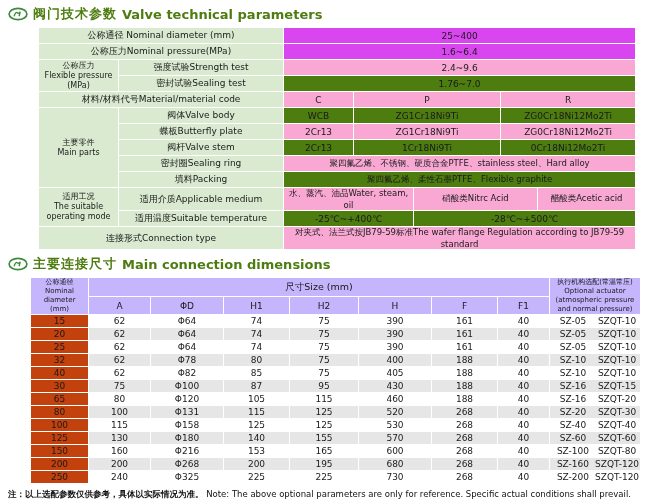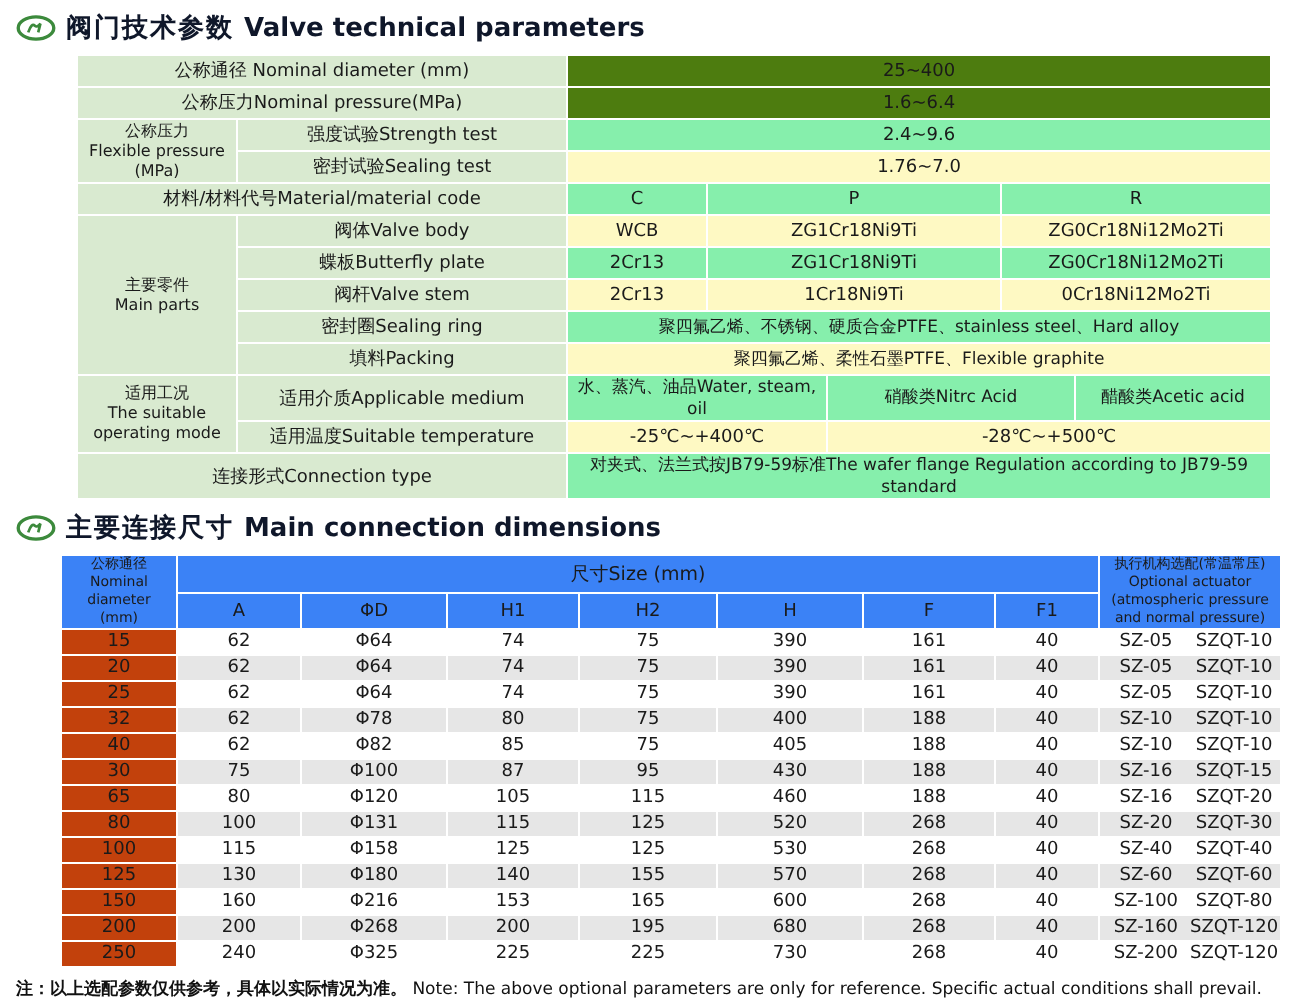--- a/index.html
+++ b/index.html
@@ -6,44 +6,44 @@
   body{
     width:650px;height:499px;overflow:hidden;background:#ffffff;
     font-family:"DejaVu Sans","Liberation Sans",sans-serif;
     color:#1a1a1a;-webkit-font-smoothing:antialiased;
   }
   .page{width:650px;height:499px;position:relative;}
 
   
   .sec-title{
     display:flex;align-items:center;gap:5px;
-    margin:5px 0 4px 8px;font-weight:bold;font-size:13px;color:#0f172a;
+    margin:5px 0 4px 8px;font-weight:bold;font-size:13px;color:#4d7c0f;
   }
   .sec-title .logo{width:20px;height:14px;flex:0 0 auto;display:inline-block;}
   .sec-title .zh{letter-spacing:1px;}
 
   
   table{border-collapse:collapse;table-layout:fixed;}
   td{border:1px solid #ffffff;text-align:center;vertical-align:middle;
      padding:0 1px;overflow:hidden;}
 
   
   .t1{width:597px;margin-left:38px;}
   .t1 td{height:15px;font-size:9px;}
   .t1 .lbl{background:#d9ead0;}
-  .t1 .vg{background:#4d7c0f;}
-  .t1 .gr{background:#86efac;}
-  .t1 .wh{background:#fef9c3;}
+  .t1 .vg{background:#d946ef;}
+  .t1 .gr{background:#f9a8d4;}
+  .t1 .wh{background:#4d7c0f;}
   .t1 .ml{white-space:pre-line;font-size:8px;line-height:1.25;}
   .t1 .small{font-size:8.5px;}
 
   
   .t2{width:610px;margin-left:30px;margin-top:2px;}
   .t2 td{font-size:9px;}
-  .t2 thead td{background:#3b82f6;}
+  .t2 thead td{background:#c4b5fd;}
   .t2 .hd-big{font-size:9.5px;}
   .t2 .ml{white-space:pre-line;font-size:7px;line-height:1.3;}
   .t2 thead .sub td{height:17px;font-size:9px;}
   .t2 tbody td{height:12px;}
   .t2 tbody td.dn{background:#c2410c;}
   .t2 tbody td.wh{background:#ffffff;}
   .t2 tbody td.gr{background:#e6e6e6;}
   .t2 td.act{padding:0;}
   .t2 td.act .half{display:inline-block;width:49%;text-align:center;}
 

